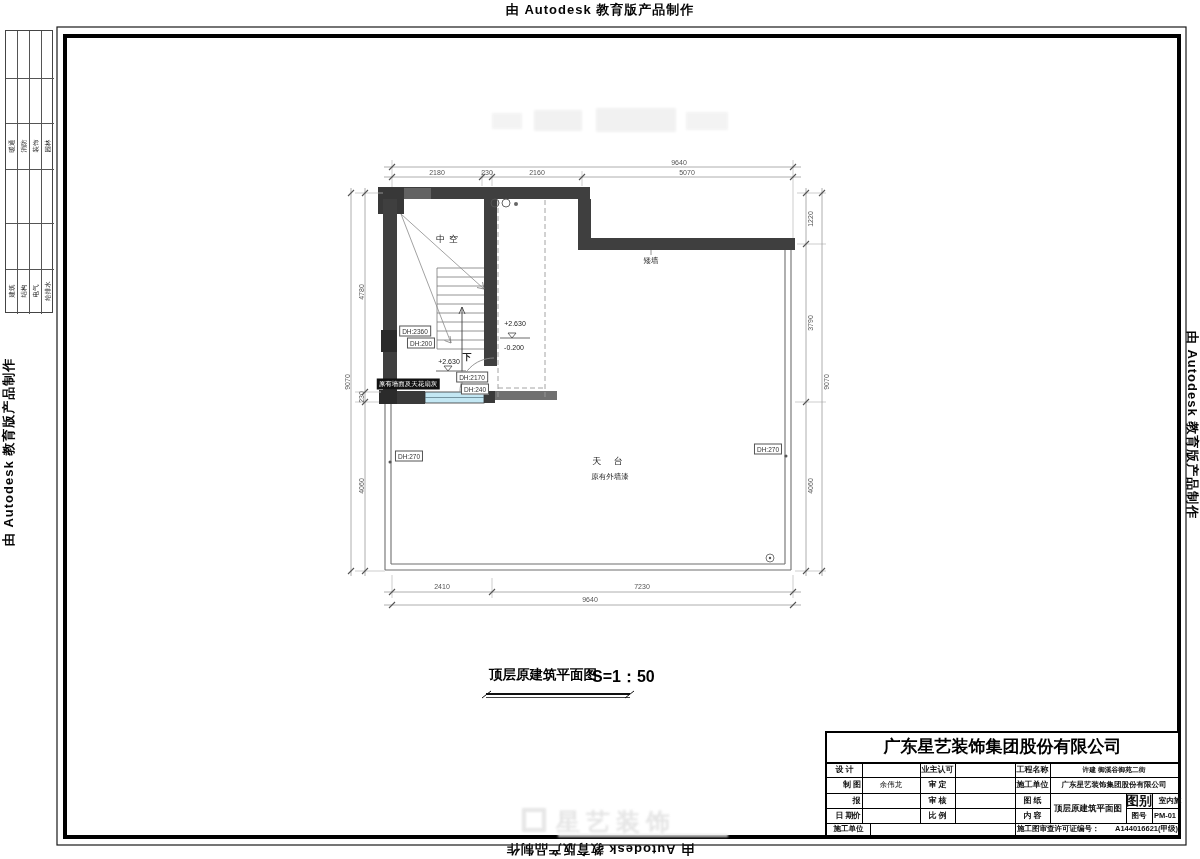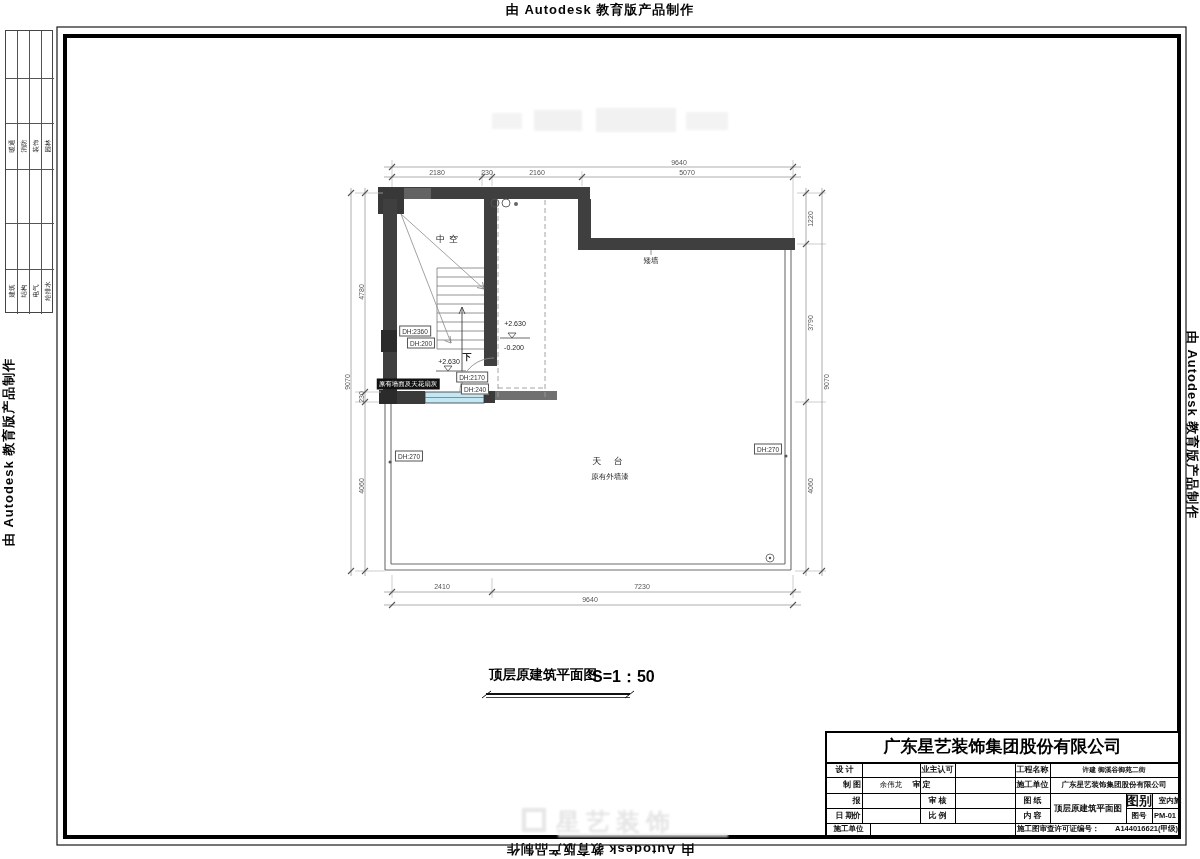--- a/index.html
+++ b/index.html
@@ -212,21 +212,21 @@
 
     <div class="abs" style="left:0; top:2px; width:351px; text-align:center; font-size:17px; font-weight:bold; color:#000; font-family:'Liberation Serif','DejaVu Serif',serif;">广东星艺装饰集团股份有限公司</div>
 
     <span class="tb-lbl" style="left:0; top:29px; width:35px;">设 计</span>
     <span class="tb-lbl" style="left:93px; top:29px; width:35px;">业主认可</span>
     <span class="tb-lbl" style="left:188px; top:29px; width:35px;">工程名称</span>
     <span class="tb-lbl" style="left:223px; top:29px; width:128px; font-size:6.8px;">许建 御溪谷御苑二街</span>
 
     <span class="tb-lbl" style="left:0; top:44px; width:35px;padding-left:15px;">制 图</span>
     <span class="tb-lbl" style="left:35px; top:44px; width:58px; font-weight:normal; font-size:7.5px;">余伟龙</span>
-    <span class="tb-lbl" style="left:77px; top:44px; width:35px;">审 定</span>
+    <span class="tb-lbl" style="left:93px; top:44px; width:35px;">审 定</span>
     <span class="tb-lbl" style="left:188px; top:44px; width:35px;">施工单位</span>
     <span class="tb-lbl" style="left:223px; top:44px; width:128px; font-size:7.5px;">广东星艺装饰集团股份有限公司</span>
 
     <span class="tb-lbl" style="left:0; top:60px; width:35px;padding-left:24px;">报 价</span>
     <span class="tb-lbl" style="left:93px; top:60px; width:35px;">审 核</span>
     <span class="tb-lbl" style="left:188px; top:60px; width:35px;">图 纸</span>
     <span class="tb-lbl" style="left:299px; top:60px; width:26px; font-size:13px;">图别</span>
     <span class="tb-lbl" style="left:325px; top:60px; width:36px; font-size:7.5px;">室内施</span>
 
     <span class="tb-lbl" style="left:0; top:75px; width:35px;">日 期</span>

